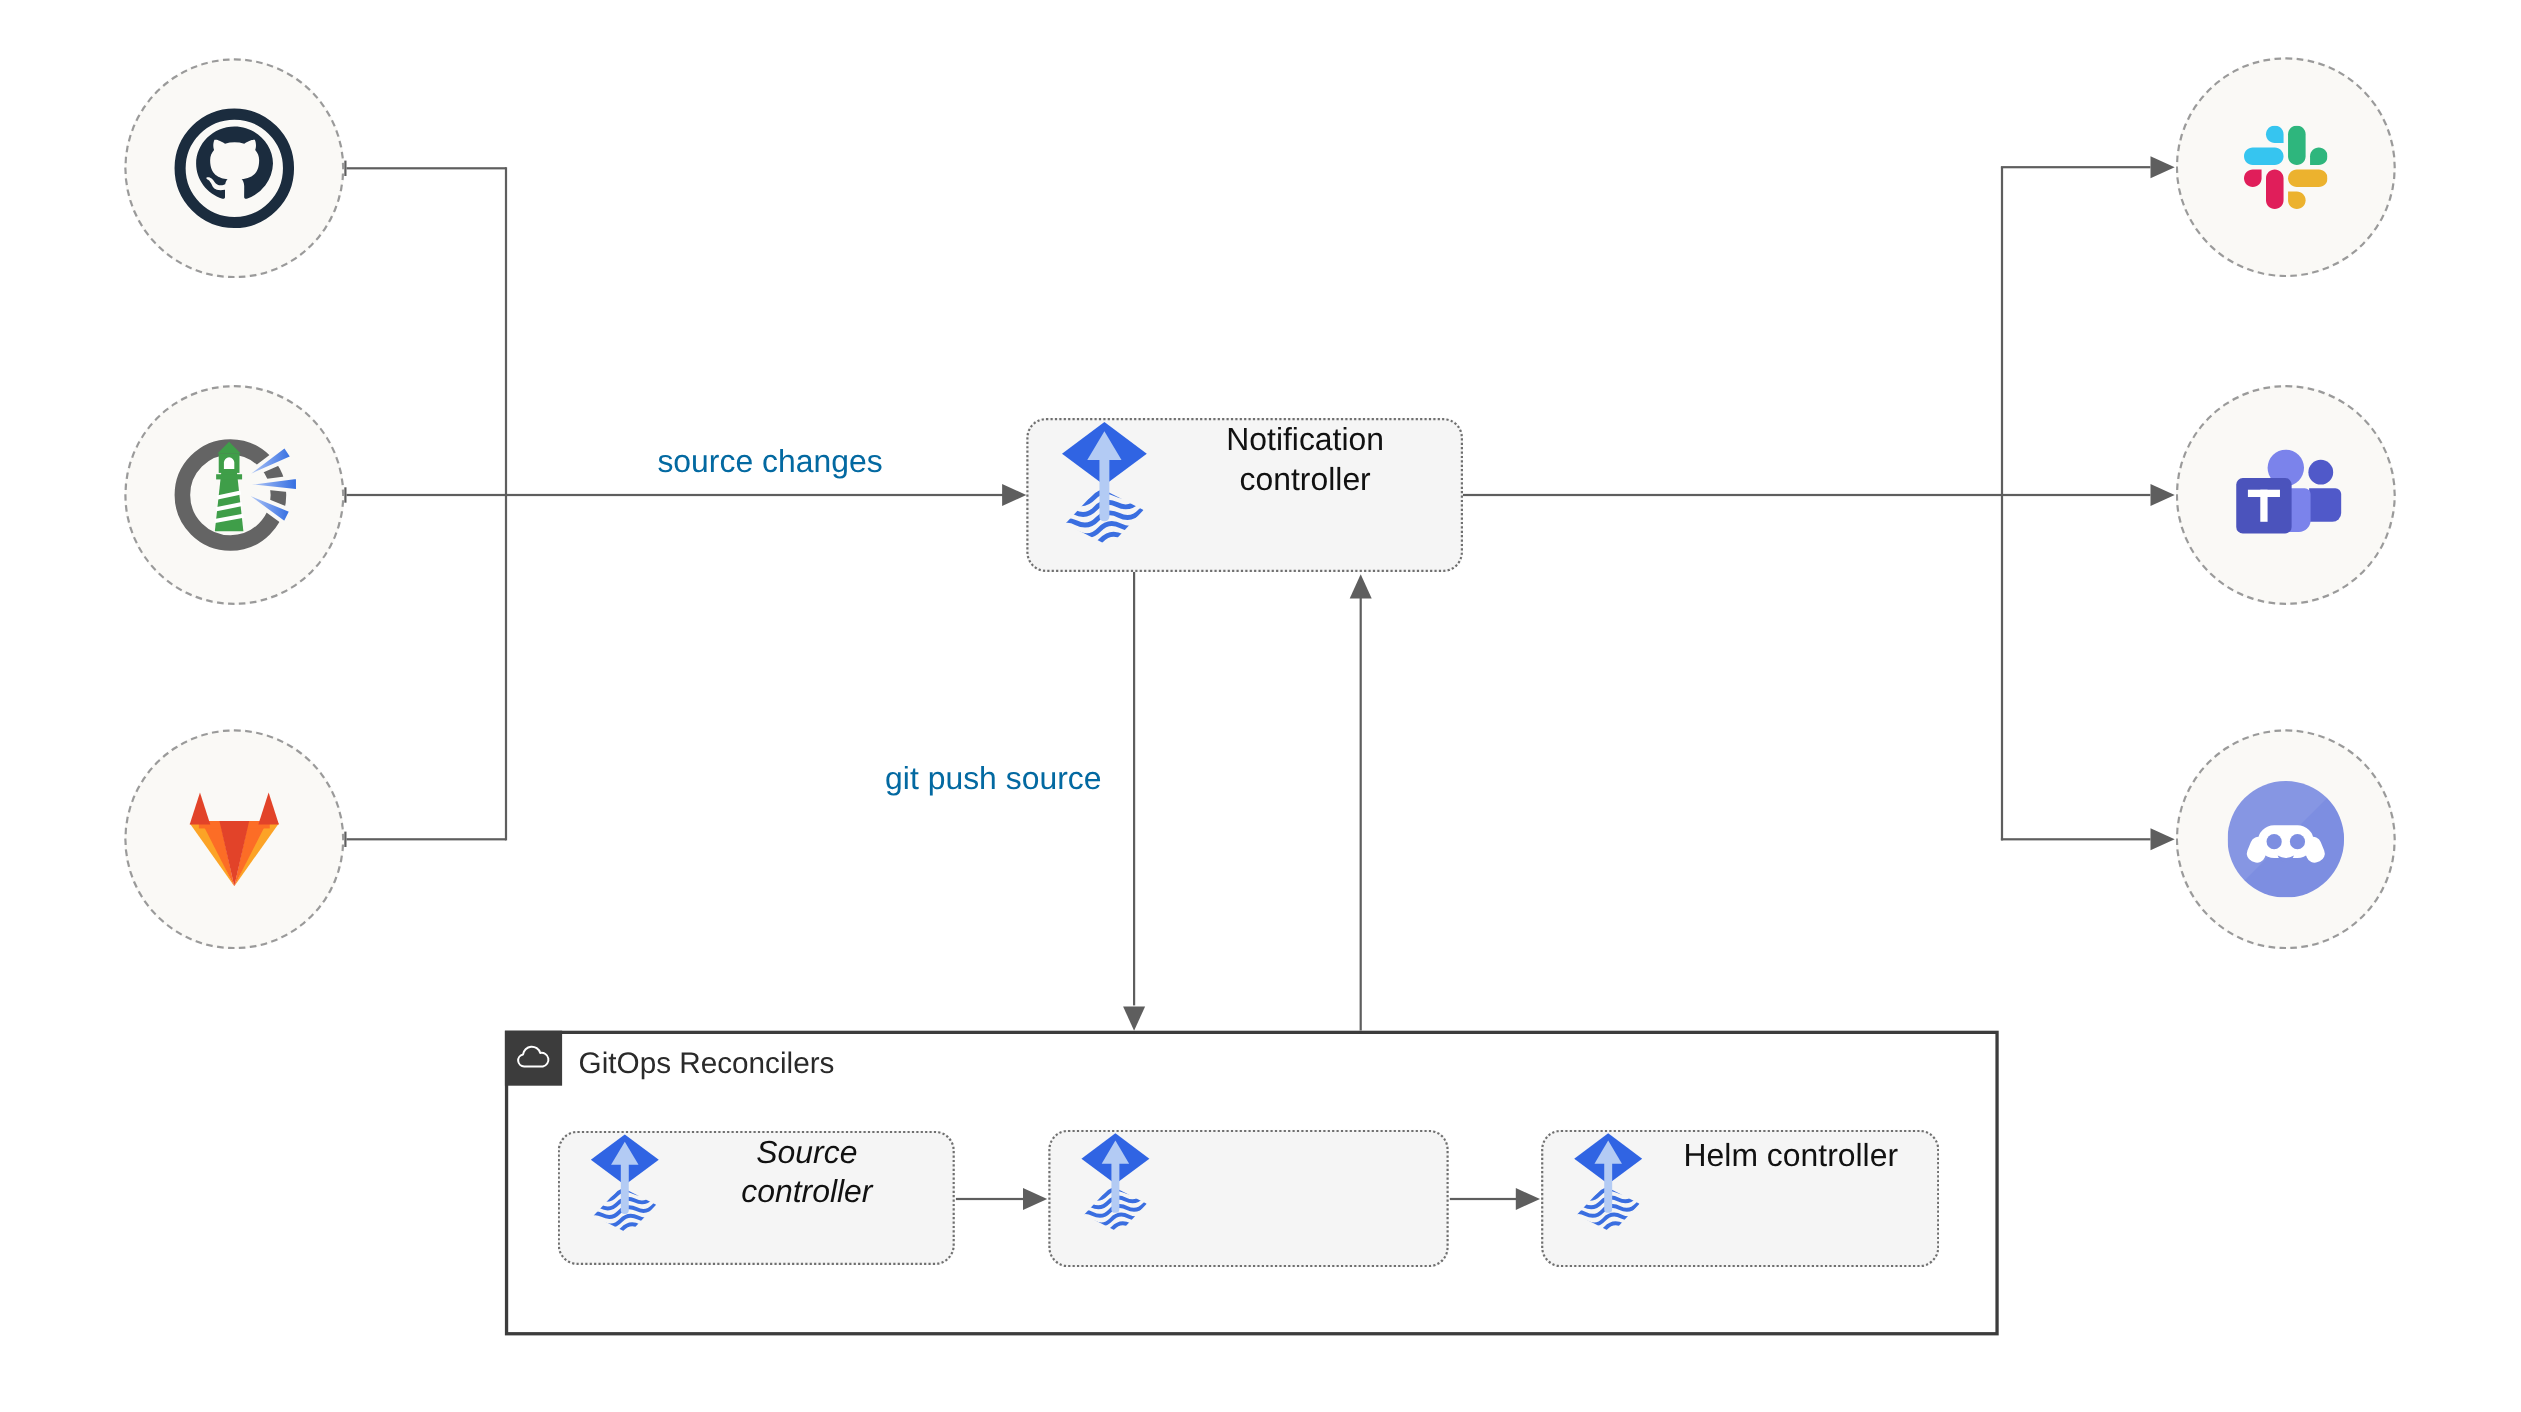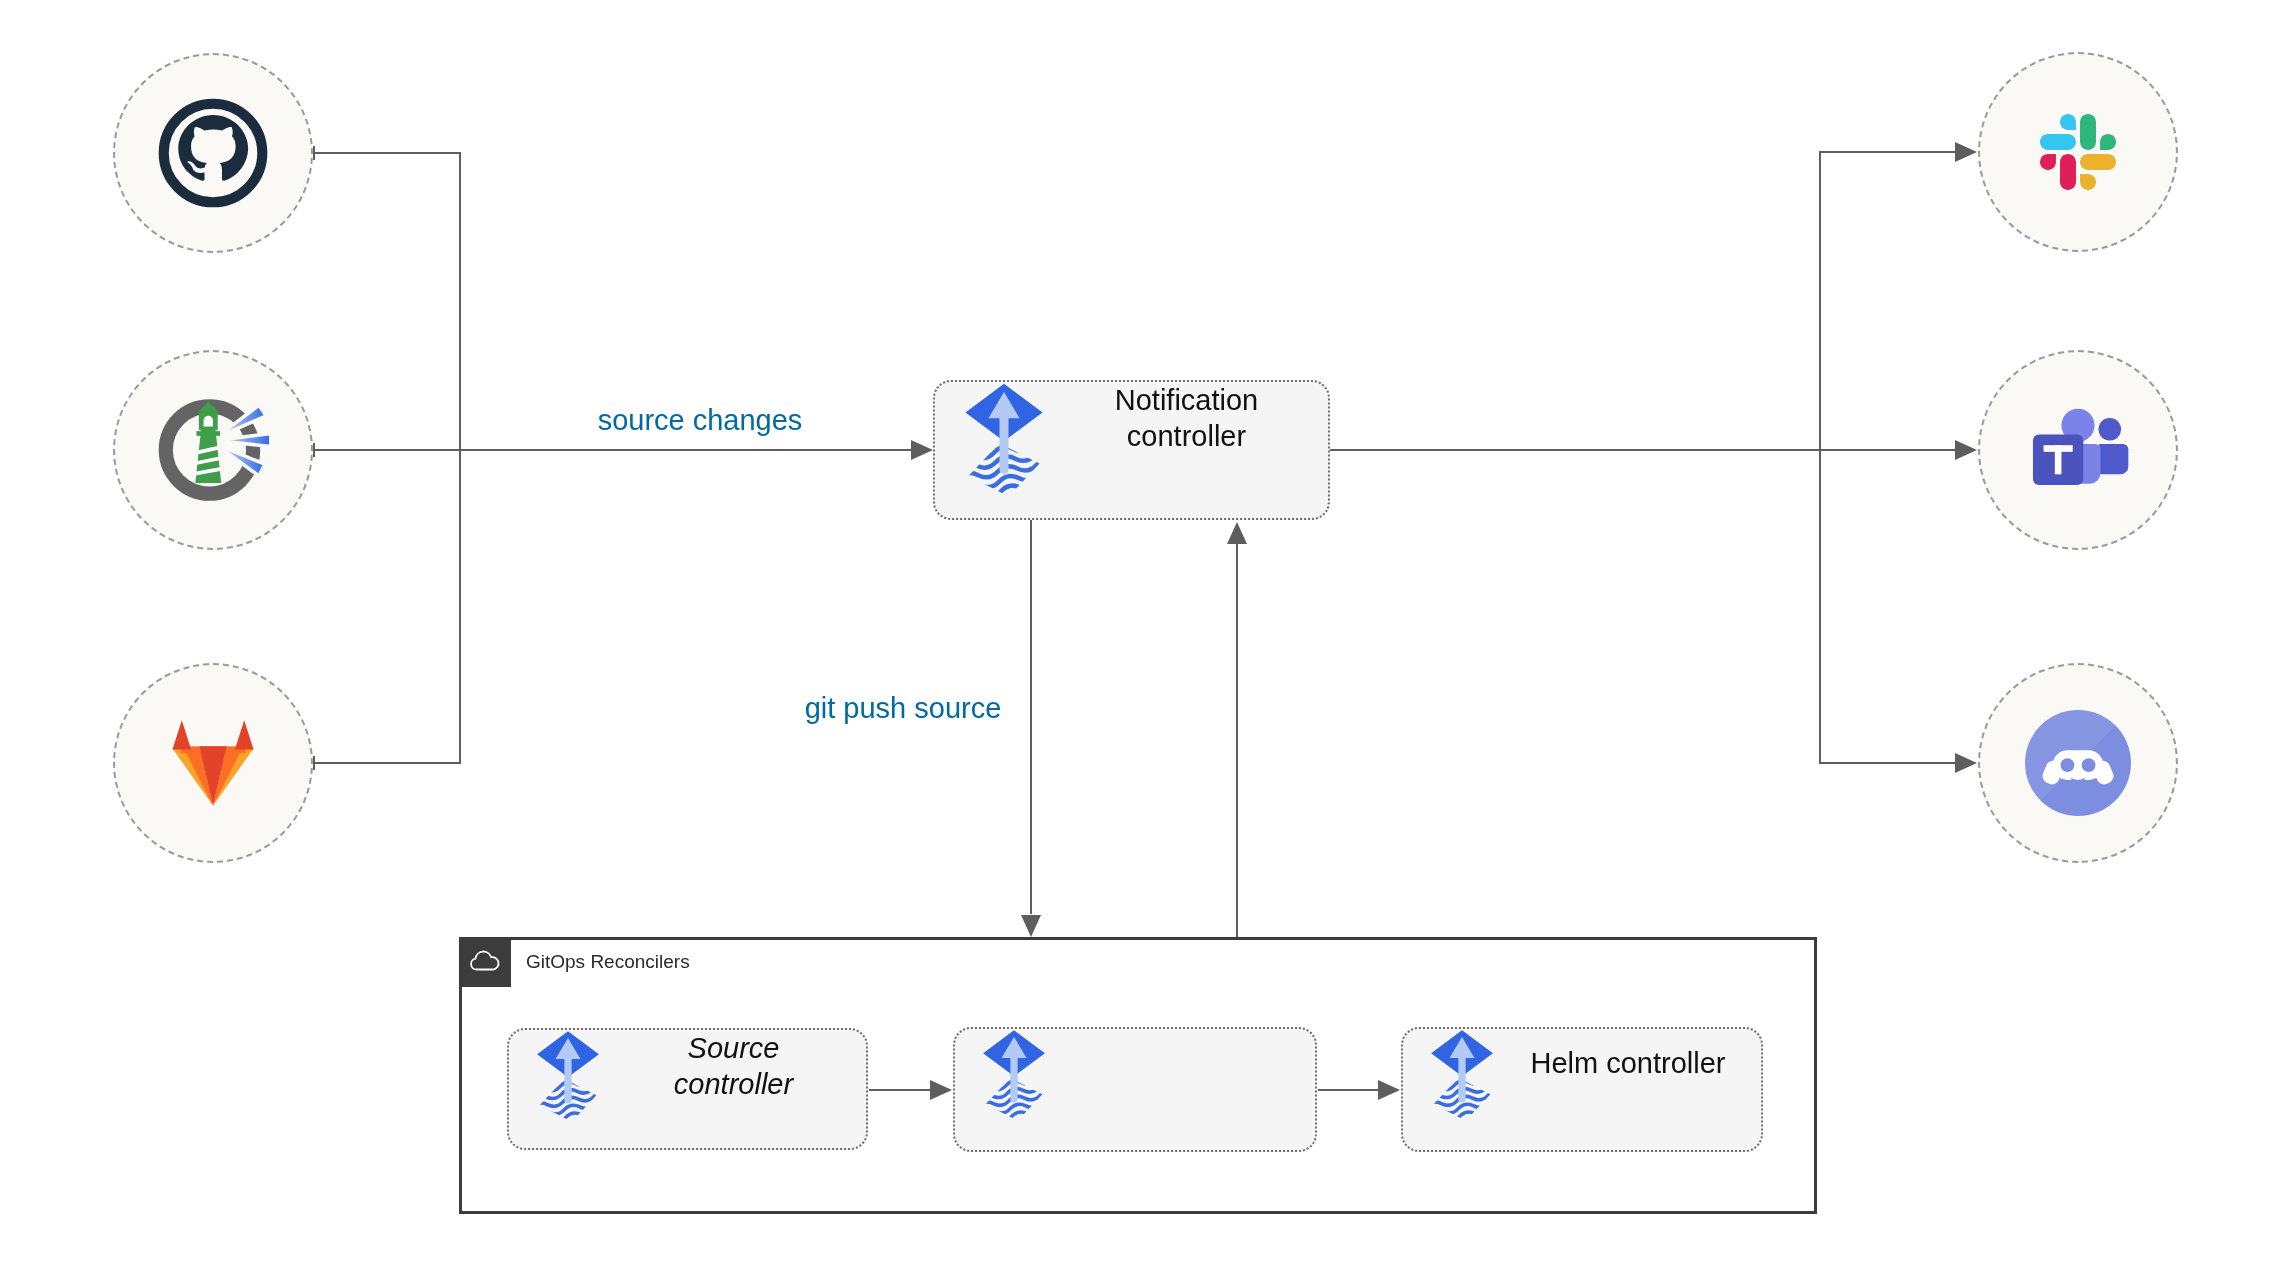--- a/index.html
+++ b/index.html
@@ -26,21 +26,21 @@
   .ah-down {border-left:10px solid transparent;border-right:10px solid transparent;border-top:22px solid #5e5e5e;}
   .ah-up   {border-left:10px solid transparent;border-right:10px solid transparent;border-bottom:22px solid #5e5e5e;}
 
   .edge-label{position:absolute;width:360px;text-align:center;font-size:29px;color:#0369a1;}
 
   
   #gitops-box{position:absolute;left:459px;top:937px;width:1358px;height:277px;
               border:3px solid #3c3c3c;box-sizing:border-box;background:#fff;}
   #gitops-badge{position:absolute;left:-3px;top:-3px;width:52px;height:50px;background:#3c3c3c;
                 display:flex;align-items:center;justify-content:center;}
-  #gitops-title{position:absolute;left:64px;top:11px;font-size:19px;color:#2a2a2a;}
+  #gitops-title{position:absolute;left:64px;top:11px;font-size:27px;color:#2a2a2a;}
 
   svg{display:block;}
   .hidden-defs{position:absolute;width:0;height:0;overflow:hidden;}
 </style>
 </head>
 <body>
 
 <svg class="hidden-defs" xmlns="http://www.w3.org/2000/svg" aria-hidden="true">
   <defs>
     <linearGradient id="beamGrad" x1="0" y1="0" x2="1" y2="0">
@@ -224,21 +224,21 @@
   </div>
   <div class="ctrl-box" style="left:953px;top:1027px;width:364px;height:125px;padding-left:26px;">
     <svg class="flux" width="66" height="92">
         <use href="#flux-logo"></use>
       </svg>
   </div>
   <div class="ctrl-box" style="left:1401px;top:1027px;width:362px;height:125px;padding-left:26px;">
     <svg class="flux" width="66" height="92">
         <use href="#flux-logo"></use>
       </svg>
-    <div class="ctrl-label" style="max-width:200px;margin:16px auto;">Helm controller</div>
+    <div class="ctrl-label" style="max-width:200px;margin:4px auto;">Helm controller</div>
   </div>
 
   <div class="line-h" style="left:869px;top:1089px;width:62px;"></div>
   <div class="ah ah-right" style="left:930px;top:1080px;"></div>
   <div class="line-h" style="left:1318px;top:1089px;width:61px;"></div>
   <div class="ah ah-right" style="left:1378px;top:1080px;"></div>
 
 </div>
 
 </body></html>

